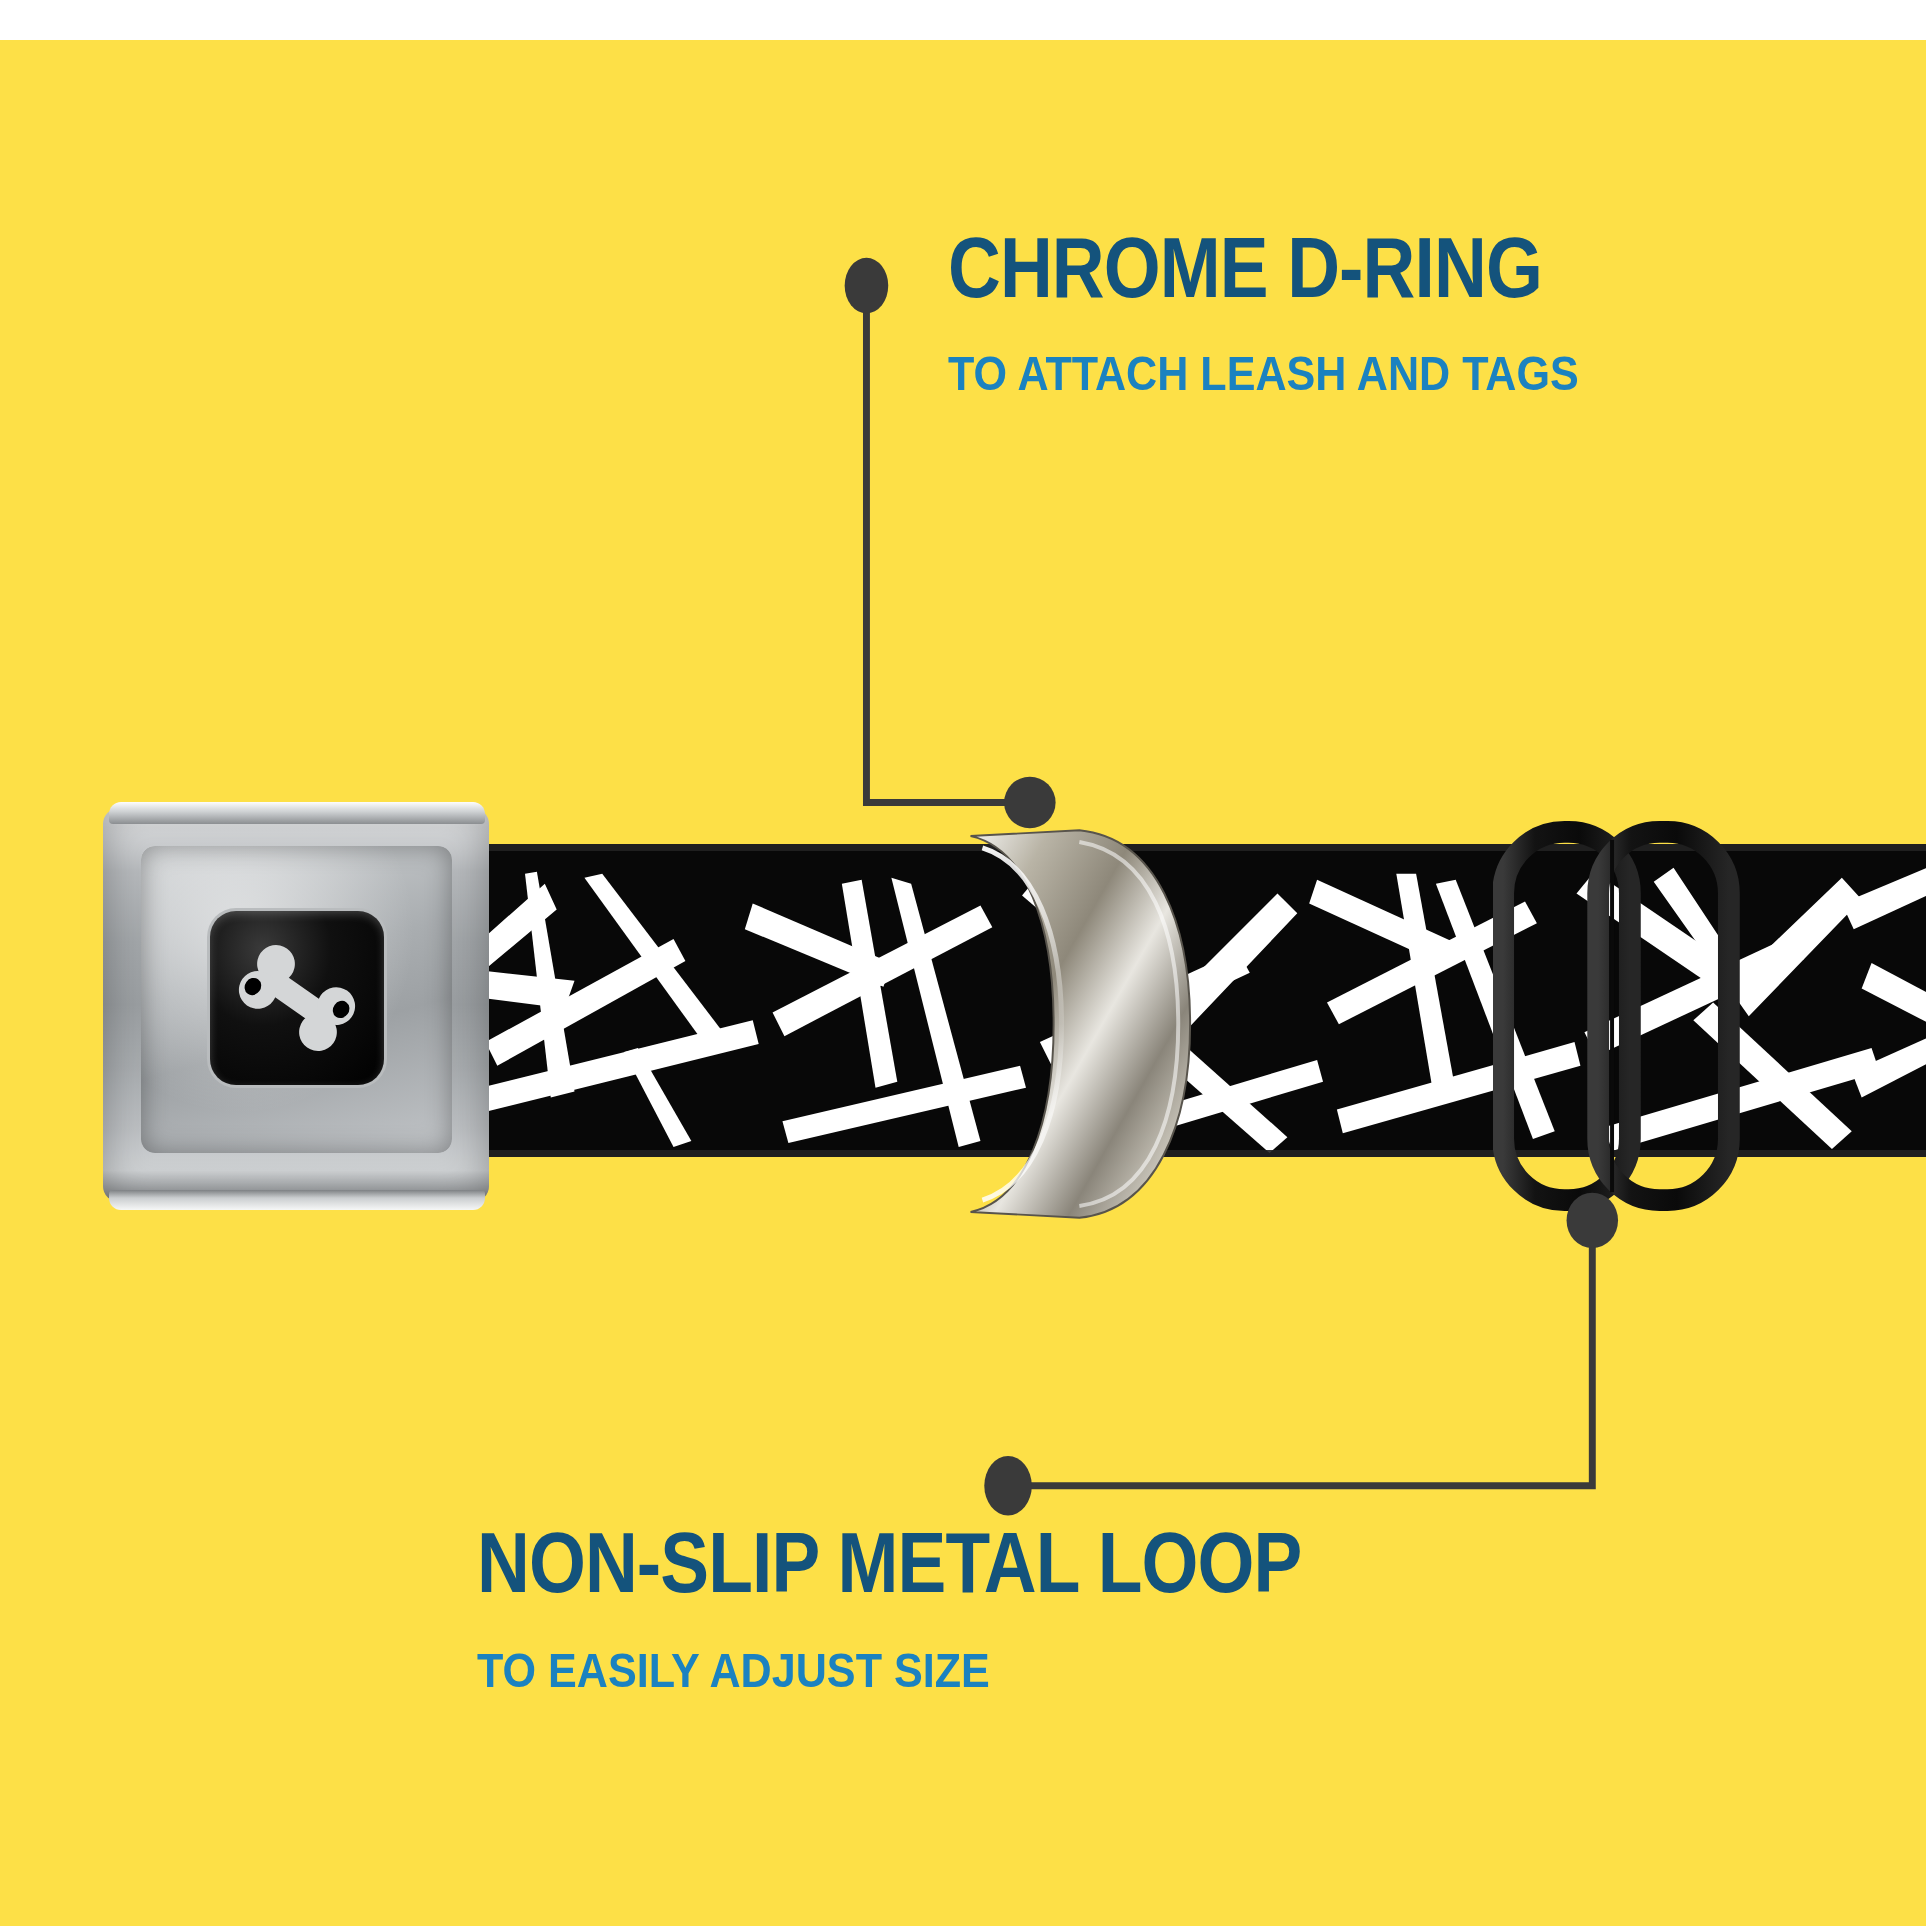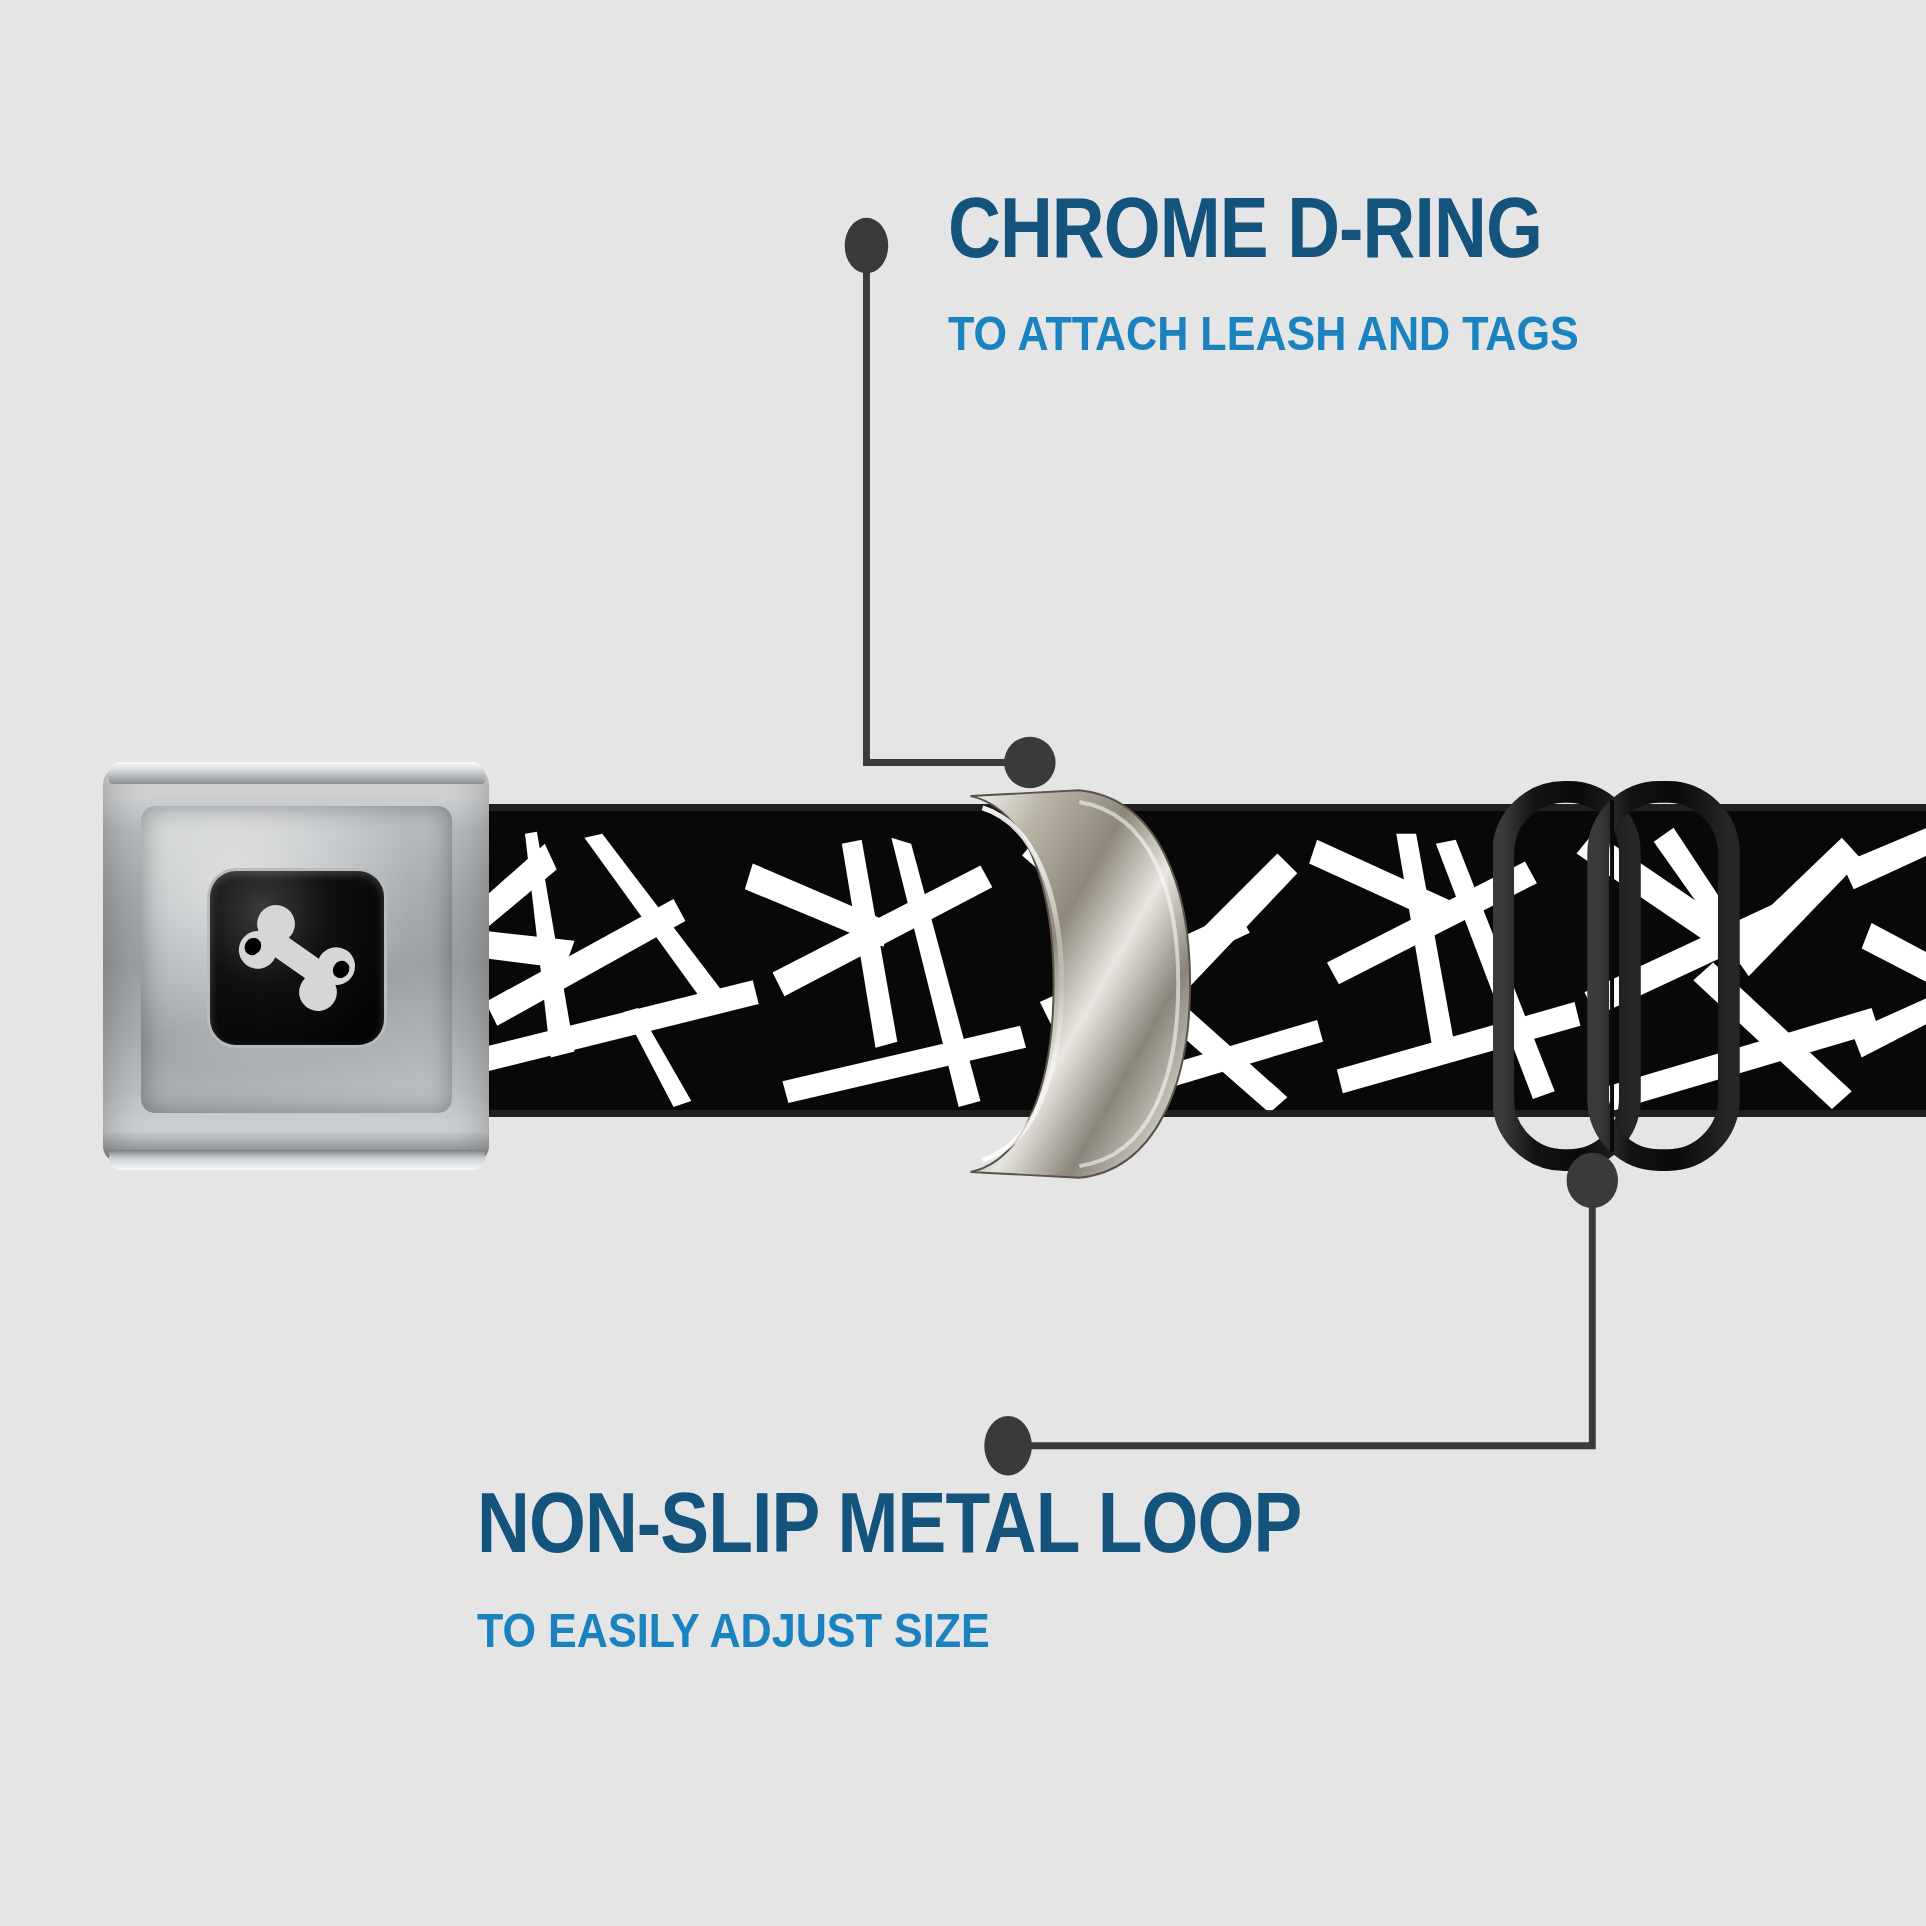--- a/index.html
+++ b/index.html
@@ -2,21 +2,21 @@
 <html><head>
 <meta charset="utf-8">
 <style>
   * { margin:0; padding:0; box-sizing:border-box; }
   html,body { width:1927px; height:1927px; background:#ffffff; }
   body {
     font-family: "Liberation Sans", sans-serif;
     position:relative;
     overflow:hidden;
   }
-  #stage { position:absolute; inset:0; background:#e5e5e5; }
+  #stage { position:absolute; inset:0; background:#fde047;margin-top:40px; }
 
   
   .callout-title {
     position:absolute;
     font-family:"Liberation Sans", sans-serif;
     font-weight:700;
     font-size:85px;
     line-height:0.95;
     letter-spacing:-1px;
     color:#14537c;

